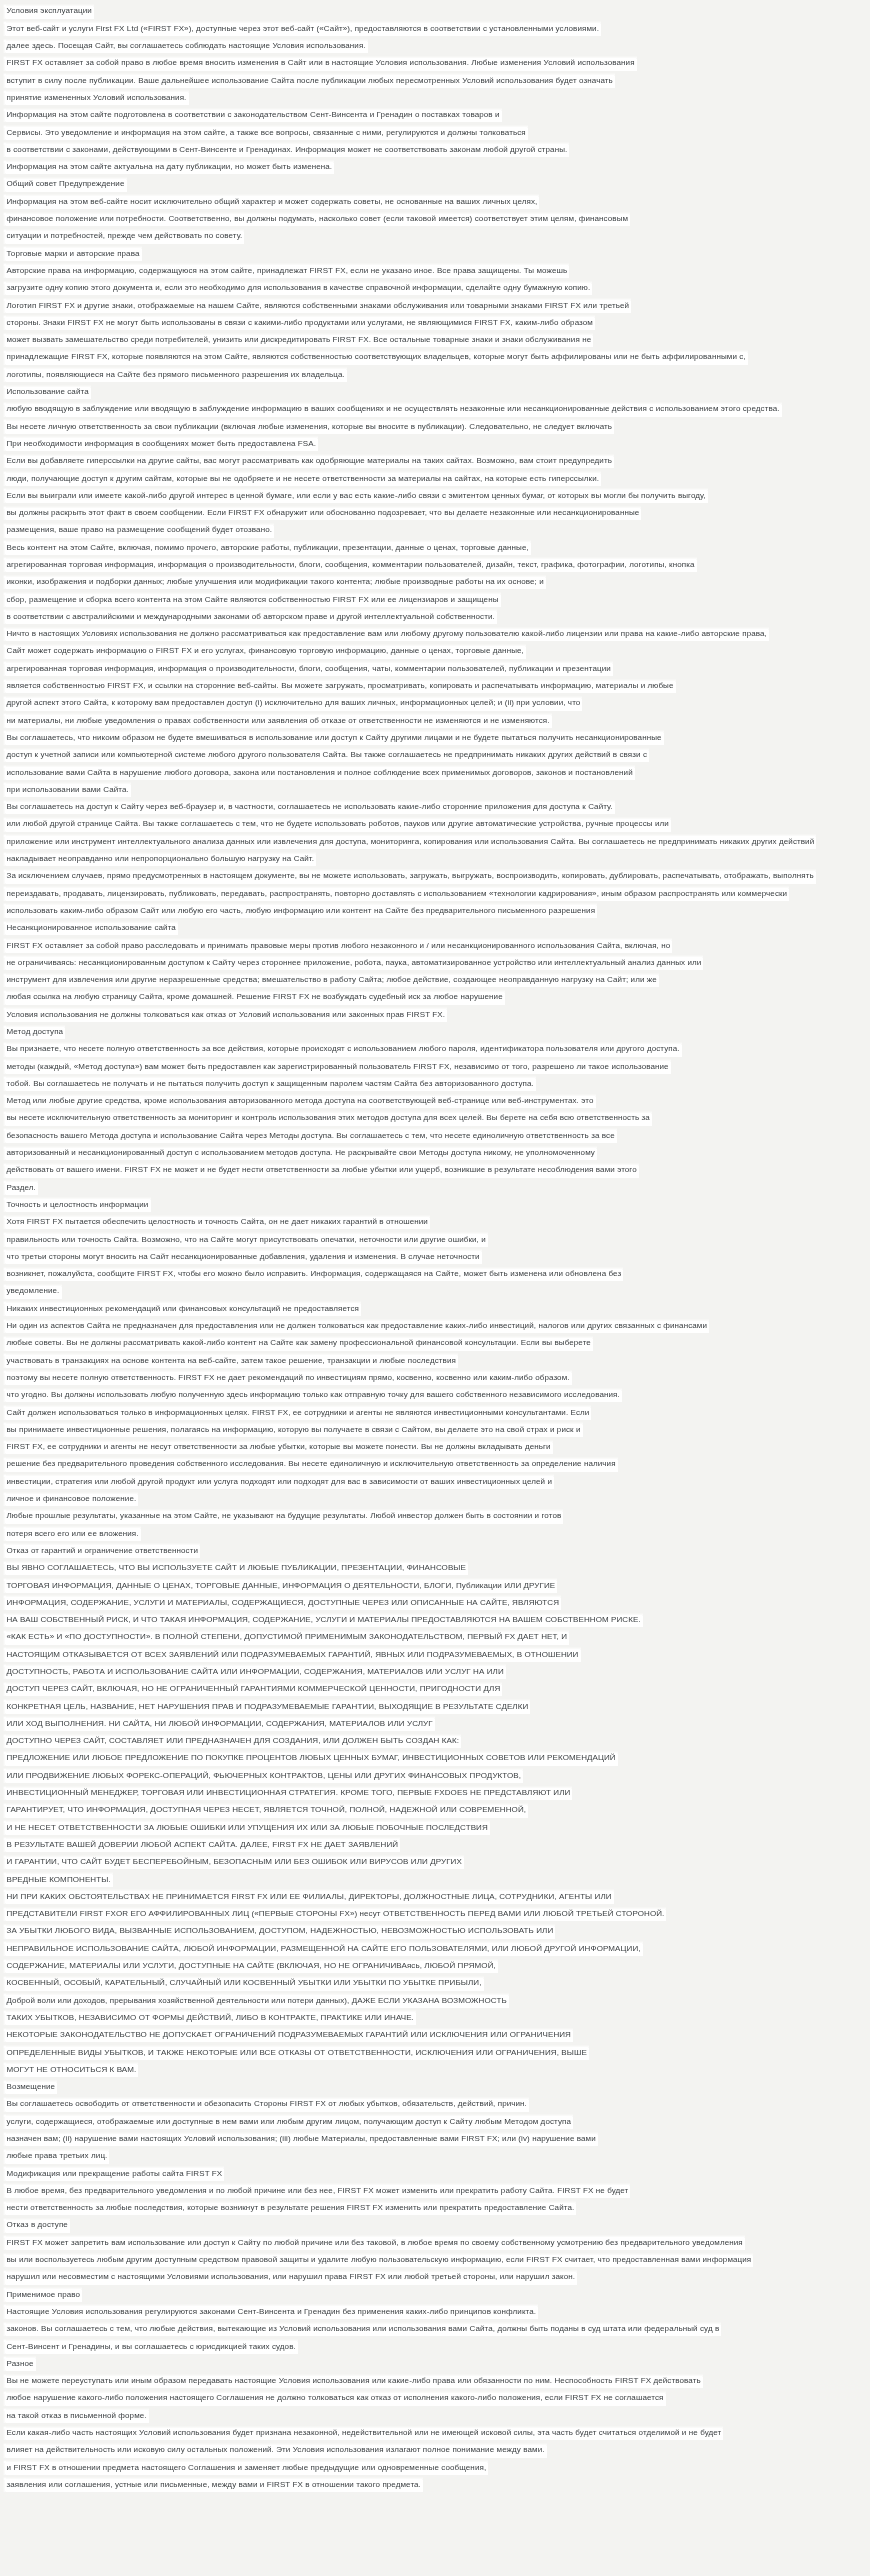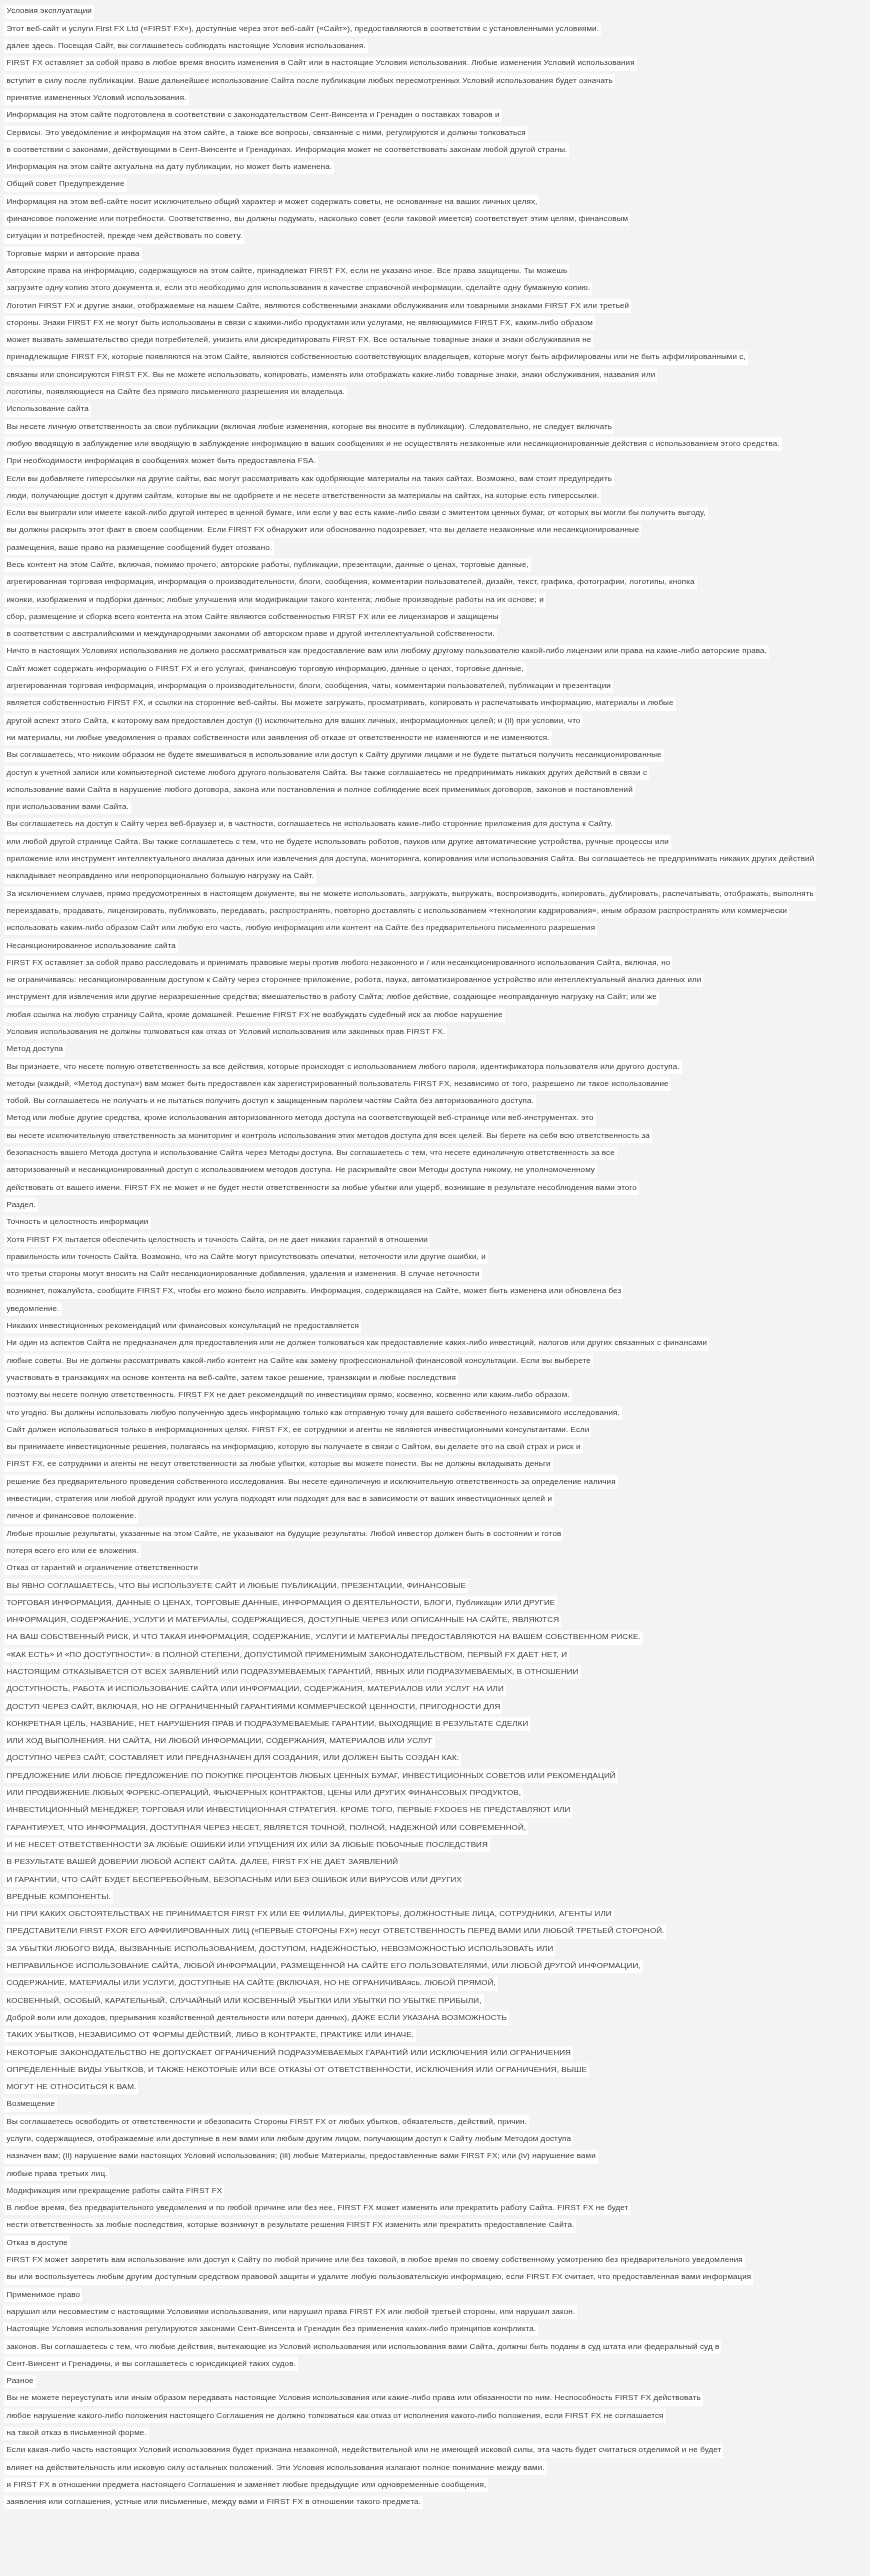--- a/index.html
+++ b/index.html
@@ -115,41 +115,38 @@
   </div>
 
   <div class="line">
     <span class="hl">может вызвать замешательство среди потребителей, унизить или дискредитировать FIRST FX. Все остальные товарные знаки и знаки обслуживания не</span>
   </div>
 
   <div class="line">
     <span class="hl">принадлежащие FIRST FX, которые появляются на этом Сайте, являются собственностью соответствующих владельцев, которые могут быть аффилированы или не быть аффилированными с,</span>
   </div>
 
-  <div class="line">
-    <span class="hl">связаны или спонсируются FIRST FX. Вы не можете использовать, копировать, изменять или отображать какие-либо товарные знаки, знаки обслуживания, названия или</span>
-  </div>
 
   <div class="line">
     <span class="hl">логотипы, появляющиеся на Сайте без прямого письменного разрешения их владельца.</span>
   </div>
 
   <div class="line">
     <span class="hl">Использование сайта</span>
   </div>
 
   <div class="line">
+    <span class="hl">любую вводящую в заблуждение или вводящую в заблуждение информацию в ваших сообщениях и не осуществлять незаконные или несанкционированные действия с использованием этого средства.</span>
+  </div>
+
+  <div class="line">
     <span class="hl">Вы несете личную ответственность за свои публикации (включая любые изменения, которые вы вносите в публикации). Следовательно, не следует включать</span>
   </div>
 
   <div class="line">
-    <span class="hl">любую вводящую в заблуждение или вводящую в заблуждение информацию в ваших сообщениях и не осуществлять незаконные или несанкционированные действия с использованием этого средства.</span>
-  </div>
-
-  <div class="line">
     <span class="hl">При необходимости информация в сообщениях может быть предоставлена FSA.</span>
   </div>
 
   <div class="line">
     <span class="hl">Если вы добавляете гиперссылки на другие сайты, вас могут рассматривать как одобряющие материалы на таких сайтах. Возможно, вам стоит предупредить</span>
   </div>
 
   <div class="line">
     <span class="hl">люди, получающие доступ к другим сайтам, которые вы не одобряете и не несете ответственности за материалы на сайтах, на которые есть гиперссылки.</span>
   </div>
@@ -564,25 +561,25 @@
 
   <div class="line">
     <span class="hl">FIRST FX может запретить вам использование или доступ к Сайту по любой причине или без таковой, в любое время по своему собственному усмотрению без предварительного уведомления</span>
   </div>
 
   <div class="line">
     <span class="hl">вы или воспользуетесь любым другим доступным средством правовой защиты и удалите любую пользовательскую информацию, если FIRST FX считает, что предоставленная вами информация</span>
   </div>
 
   <div class="line">
+    <span class="hl">нарушил или несовместим с настоящими Условиями использования, или нарушил права FIRST FX или любой третьей стороны, или нарушил закон.</span>
+  </div>
+
+  <div class="line">
     <span class="hl">Применимое право</span>
-  </div>
-
-  <div class="line">
-    <span class="hl">нарушил или несовместим с настоящими Условиями использования, или нарушил права FIRST FX или любой третьей стороны, или нарушил закон.</span>
   </div>
 
   <div class="line">
     <span class="hl">Настоящие Условия использования регулируются законами Сент-Винсента и Гренадин без применения каких-либо принципов конфликта.</span>
   </div>
 
   <div class="line">
     <span class="hl">законов. Вы соглашаетесь с тем, что любые действия, вытекающие из Условий использования или использования вами Сайта, должны быть поданы в суд штата или федеральный суд в</span>
   </div>
 

